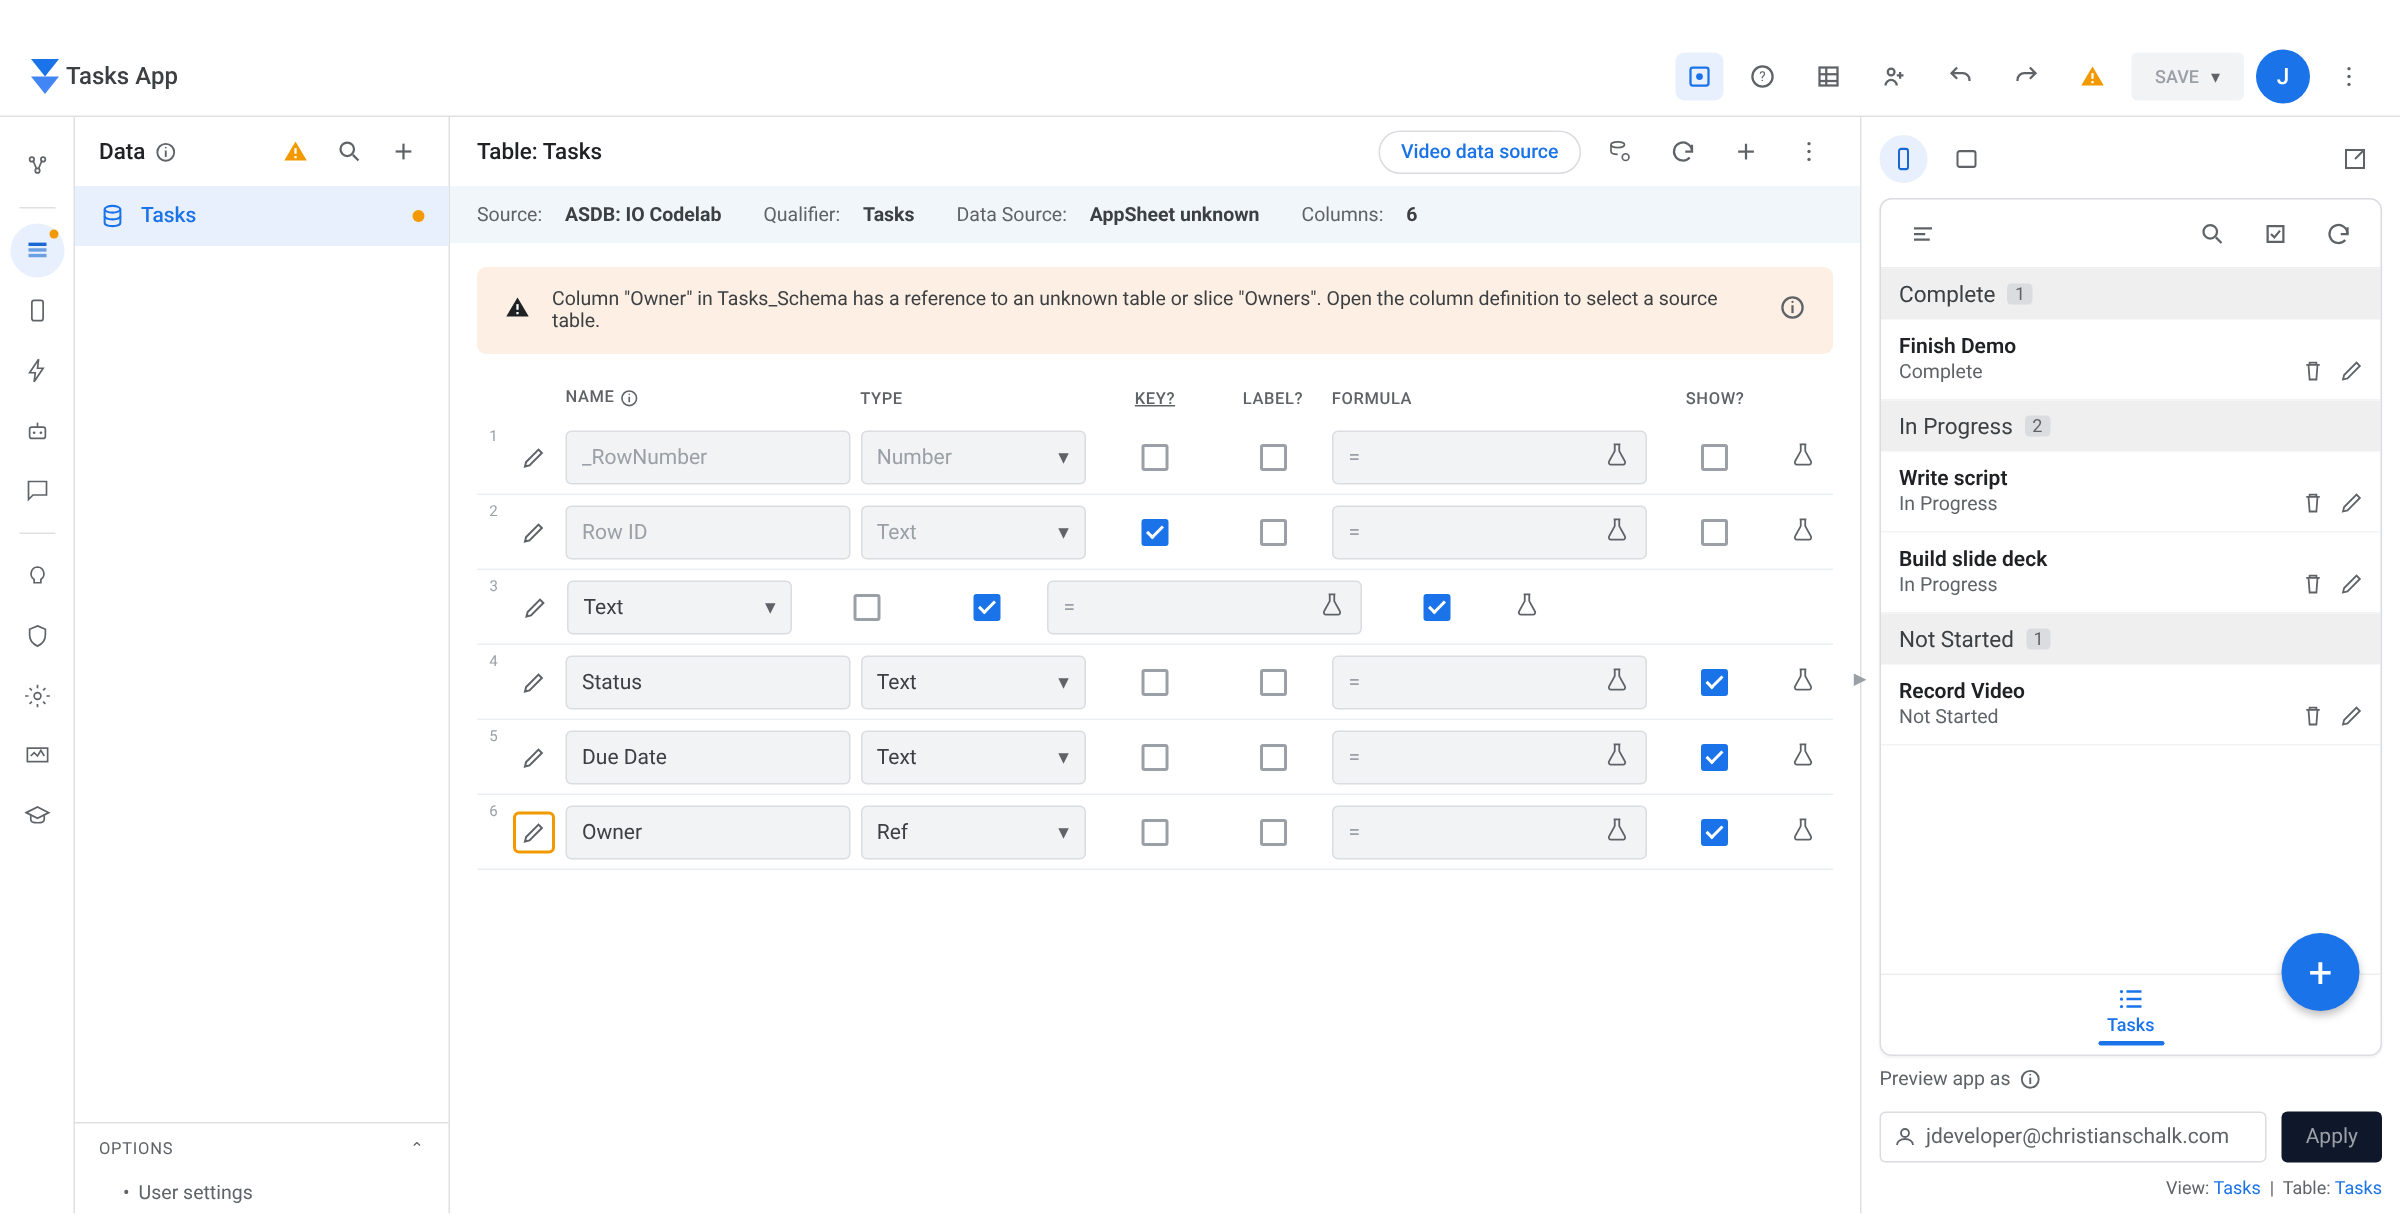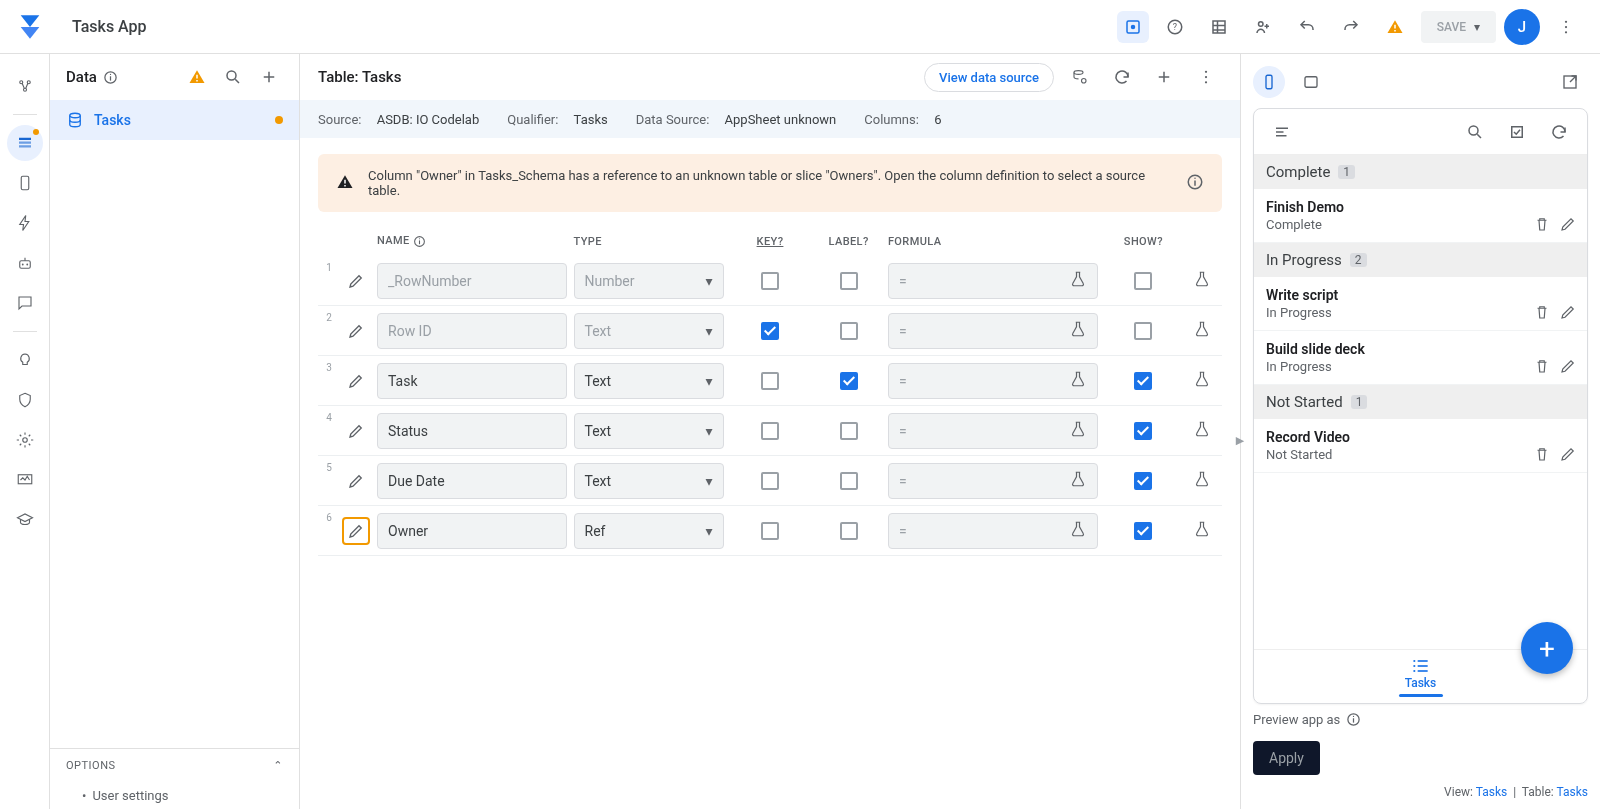--- a/index.html
+++ b/index.html
@@ -1,18 +1,18 @@
 <!DOCTYPE html>
 <html><head>
 <meta charset="utf-8">
 <style>
 * { margin:0; padding:0; box-sizing:border-box; font-family: "Google Sans", "Roboto", Arial, sans-serif; }
 body { background:#fff; color:#202124; font-size:14px; overflow:hidden; }
 .app { display:flex; flex-direction:column; height:809px; width:1600px; }
-.topbar { height:54px; border-bottom:1px solid #e0e0e0; display:flex; align-items:center; padding:0 16px; gap:28px; }
+.topbar { height:54px; border-bottom:1px solid #e0e0e0; display:flex; align-items:center; padding:0 16px; gap:0;margin-top:24px; }
 .logo { width:28px; height:28px; display:flex; align-items:center; justify-content:center; }
 .logo svg { width:28px; height:28px; }
 .app-title { font-size:16px; font-weight:500; color:#3c4043; }
 .spacer { flex:1; }
 .topbar-icons { display:flex; align-items:center; gap:8px; }
 .icon-btn { width:36px; height:36px; border-radius:50%; display:flex; align-items:center; justify-content:center; cursor:pointer; color:#5f6368; background:transparent; border:none; }
 .icon-btn.blue-box { background:#e8f0fe; border-radius:6px; width:32px; height:32px; color:#1a73e8; }
 .icon-btn.orange { color:#f29900; }
 .save-btn { height:32px; padding:0 16px; background:#f1f3f4; border-radius:4px; display:flex; align-items:center; font-size:12px; color:#9aa0a6; gap:8px; font-weight:500; border:none; cursor:not-allowed; }
 .avatar { width:36px; height:36px; border-radius:50%; background:#1a73e8; color:#fff; display:flex; align-items:center; justify-content:center; font-weight:500; font-size:15px; }
@@ -33,21 +33,21 @@
 .options { margin-top:auto; border-top:1px solid #e0e0e0; }
 .options-header { height:32px; display:flex; align-items:center; padding:0 16px; font-size:11px; color:#5f6368; letter-spacing:0.5px; cursor:pointer; }
 .options-row { height:28px; display:flex; align-items:center; padding:0 16px 0 32px; font-size:13px; color:#5f6368; overflow:hidden; }
 
 .main { flex:1; display:flex; flex-direction:column; min-width:0; }
 .main-header { height:46px; display:flex; align-items:center; padding:0 18px; gap:10px; }
 .main-title { font-size:15px; font-weight:500; }
 .view-source { border:1px solid #dadce0; border-radius:18px; padding:6px 14px; color:#1a73e8; font-size:13px; font-weight:500; background:#fff; cursor:pointer; }
 .main-header .icon-btn { width:32px; height:32px; }
 .meta-row { background:#f1f6fb; height:38px; display:flex; align-items:center; padding:0 18px; gap:6px; font-size:13px; color:#5f6368; }
-.meta-row b { color:#3c4043; font-weight:400; }
+.meta-row b { color:#3c4043; font-weight:700; }
 .meta-gap { width:16px; }
 .warning { margin:16px 18px 0 18px; background:#fdefe3; border-radius:6px; padding:14px 18px; display:flex; align-items:center; gap:14px; font-size:13px; color:#3c4043; }
 .warning .warn-triangle { color:#202124; }
 .warning .info { margin-left:auto; color:#5f6368; }
 .table { margin:14px 18px 0 18px; }
 .thead { display:flex; align-items:center; height:30px; font-size:11px; color:#5f6368; font-weight:500; letter-spacing:0.4px; }
 .col-idx { width:18px; }
 .col-edit { width:42px; }
 .col-name { width:200px; }
 .col-type { width:160px; }
@@ -296,21 +296,21 @@
           <span class="chev">⌃</span>
         </div>
         <div class="options-row">• <span style="margin-left:6px;">User settings</span></div>
       </div>
     </div>
 
     <div class="main">
       <div class="main-header">
         <span class="main-title">Table: Tasks</span>
         <div class="spacer"></div>
-        <button class="view-source">View data source</button>
+        <button class="view-source">Video data source</button>
         <button class="icon-btn">
             <svg viewBox="0 0 24 24">
               <ellipse cx="10" cy="6" rx="6" ry="2.5" fill="none" stroke="currentColor" stroke-width="1.5"></ellipse>
               <path d="M4 6v6c0 1.4 2.7 2.5 6 2.5" fill="none" stroke="currentColor" stroke-width="1.5"></path>
               <circle cx="17" cy="17" r="3" fill="none" stroke="currentColor" stroke-width="1.5"></circle>
             </svg>
           </button>
         <button class="icon-btn">
             <svg viewBox="0 0 24 24">
               <path d="M20 12a8 8 0 10-2 5.3" fill="none" stroke="currentColor" stroke-width="2"></path>
@@ -451,23 +451,20 @@
               </div>
   </div>
             <div class="trow">
     <div class="row-idx">3</div>
     <div class="edit-cell">
                 <button class="edit-btn ">
                   <svg viewBox="0 0 24 24">
                     <path d="M4 20l4-1 11-11-3-3L5 16z" fill="none" stroke="currentColor" stroke-width="1.8"></path>
                   </svg>
                 </button>
-              </div>
-    <div class="col-name">
-                <div class="ftext ">Task</div>
               </div>
     <div class="col-type">
                 <div class="fselect ">
                   <span>Text</span>
                   <span class="chev">▾</span>
                 </div>
               </div>
     <div class="col-key cell-center">
                 <div class="cbox "></div>
               </div>
@@ -746,20 +743,27 @@
       </div>
       <div class="pv-footer-label">
           <span>Preview app as</span> 
           <svg viewBox="0 0 24 24" style="width:15px;height:15px">
             <circle cx="12" cy="12" r="9" fill="none" stroke="currentColor" stroke-width="2"></circle>
             <line x1="12" y1="10" x2="12" y2="17" stroke="currentColor" stroke-width="2"></line>
             <circle cx="12" cy="7" r="1" fill="currentColor"></circle>
           </svg>
         </div>
       <div class="pv-footer">
+        <div class="email-box">
+          <svg viewBox="0 0 24 24" style="width:16px;height:16px">
+              <circle cx="12" cy="8" r="4" fill="none" stroke="currentColor" stroke-width="1.8"></circle>
+              <path d="M4 20c0-4 4-6 8-6s8 2 8 6" fill="none" stroke="currentColor" stroke-width="1.8"></path>
+            </svg>
+          <span>jdeveloper@christianschalk.com</span>
+        </div>
         <button class="apply-btn">Apply</button>
       </div>
       <div class="pv-foot-links">
         <span>View:</span> <a href="#">Tasks</a> &nbsp;|&nbsp;
         <span>Table:</span> <a href="#">Tasks</a>
       </div>
     </div>
   </div>
 </div>
 

